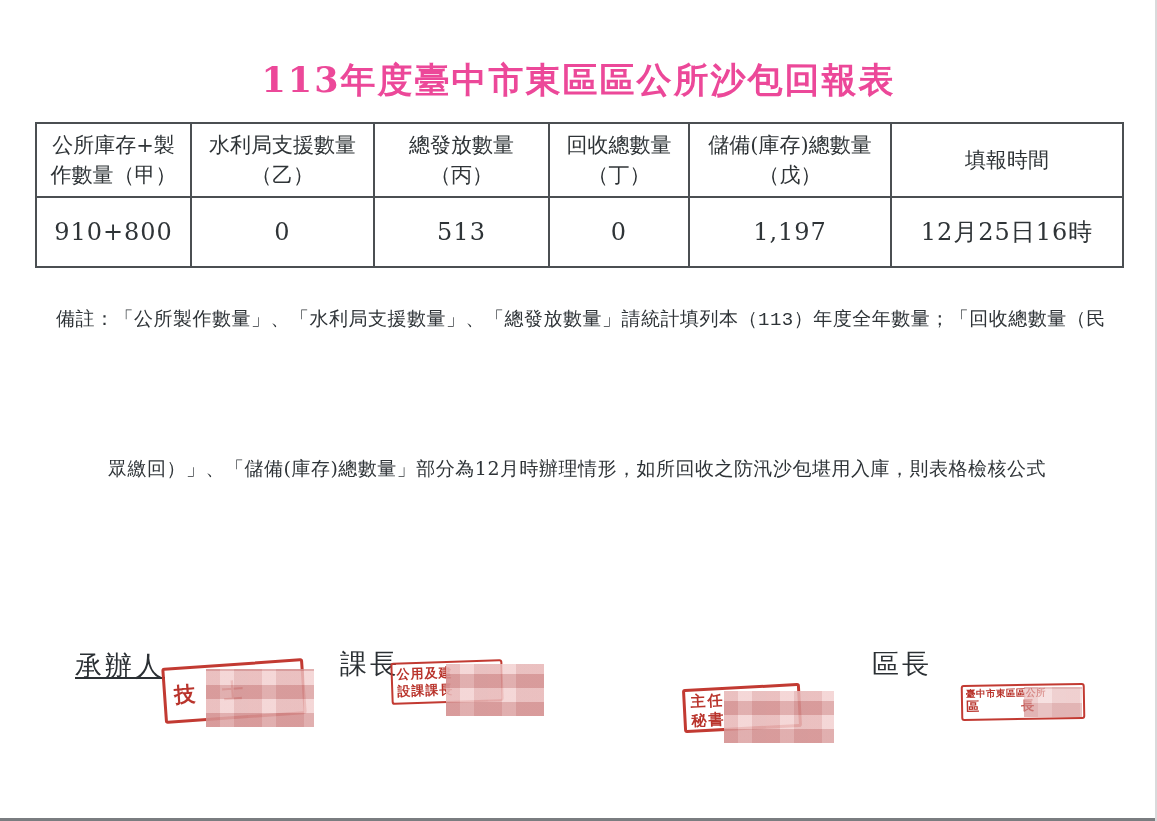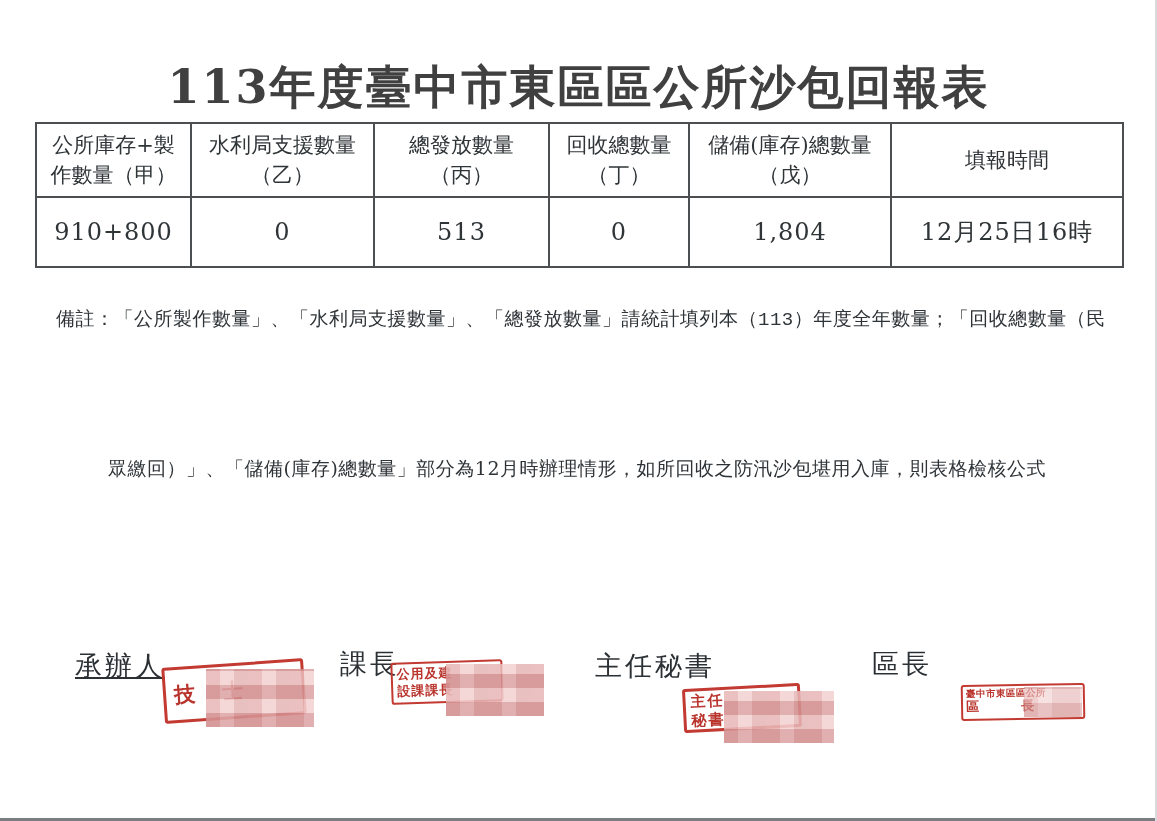--- a/index.html
+++ b/index.html
@@ -11,22 +11,22 @@
     font-family:"DejaVu Serif","Liberation Serif",serif;
     color:#33383c;
   }
   
   .scan-edge-bottom{position:absolute;left:0;bottom:0;width:1157px;height:3px;background:#7a7d80;}
   .scan-edge-right{position:absolute;right:0;top:0;width:2px;height:821px;background:#d9dadb;}
 
   .title{
     position:absolute;left:0;top:57px;width:1157px;
     text-align:center;
-    font-size:46px;font-weight:bold;letter-spacing:2px;
-    color:#404040;
+    font-size:35px;font-weight:bold;letter-spacing:2px;
+    color:#ec4899;
   }
 
   table.report{
     position:absolute;left:35px;top:122px;
     border-collapse:collapse;table-layout:fixed;
     width:1087px;
     padding-left:20px;
   }
   table.report th, table.report td{
     border:2px solid #4b4f52;
@@ -153,32 +153,31 @@
           <div class="th-line">填報時間</div>
         </th>
       </tr>
     </thead>
     <tbody>
       <tr>
         <td>910+800</td>
         <td>0</td>
         <td>513</td>
         <td>0</td>
-        <td>1,804</td>
+        <td>1,197</td>
         <td>12月25日16時</td>
       </tr>
     </tbody>
   </table>
 
   <div class="note-line note-1">備註：「公所製作數量」、「水利局支援數量」、「總發放數量」請統計填列本（113）年度全年數量；「回收總數量（民</div>
   <div class="note-line note-2">眾繳回）」、「儲備(庫存)總數量」部分為12月時辦理情形，如所回收之防汛沙包堪用入庫，則表格檢核公式</div>
 
   <div class="sig-label sig-officer">承辦人</div>
   <div class="sig-label sig-chief">課長</div>
-  <div class="sig-label sig-secretary">主任秘書</div>
   <div class="sig-label sig-mayor">區長</div>
 
   <div class="stamp stamp-officer">
     <span>技 士</span>
   </div>
   <div class="mosaic mosaic-officer"></div>
 
   <div class="stamp stamp-chief">
     <div>公用及建</div>
     <div>設課課長</div>

